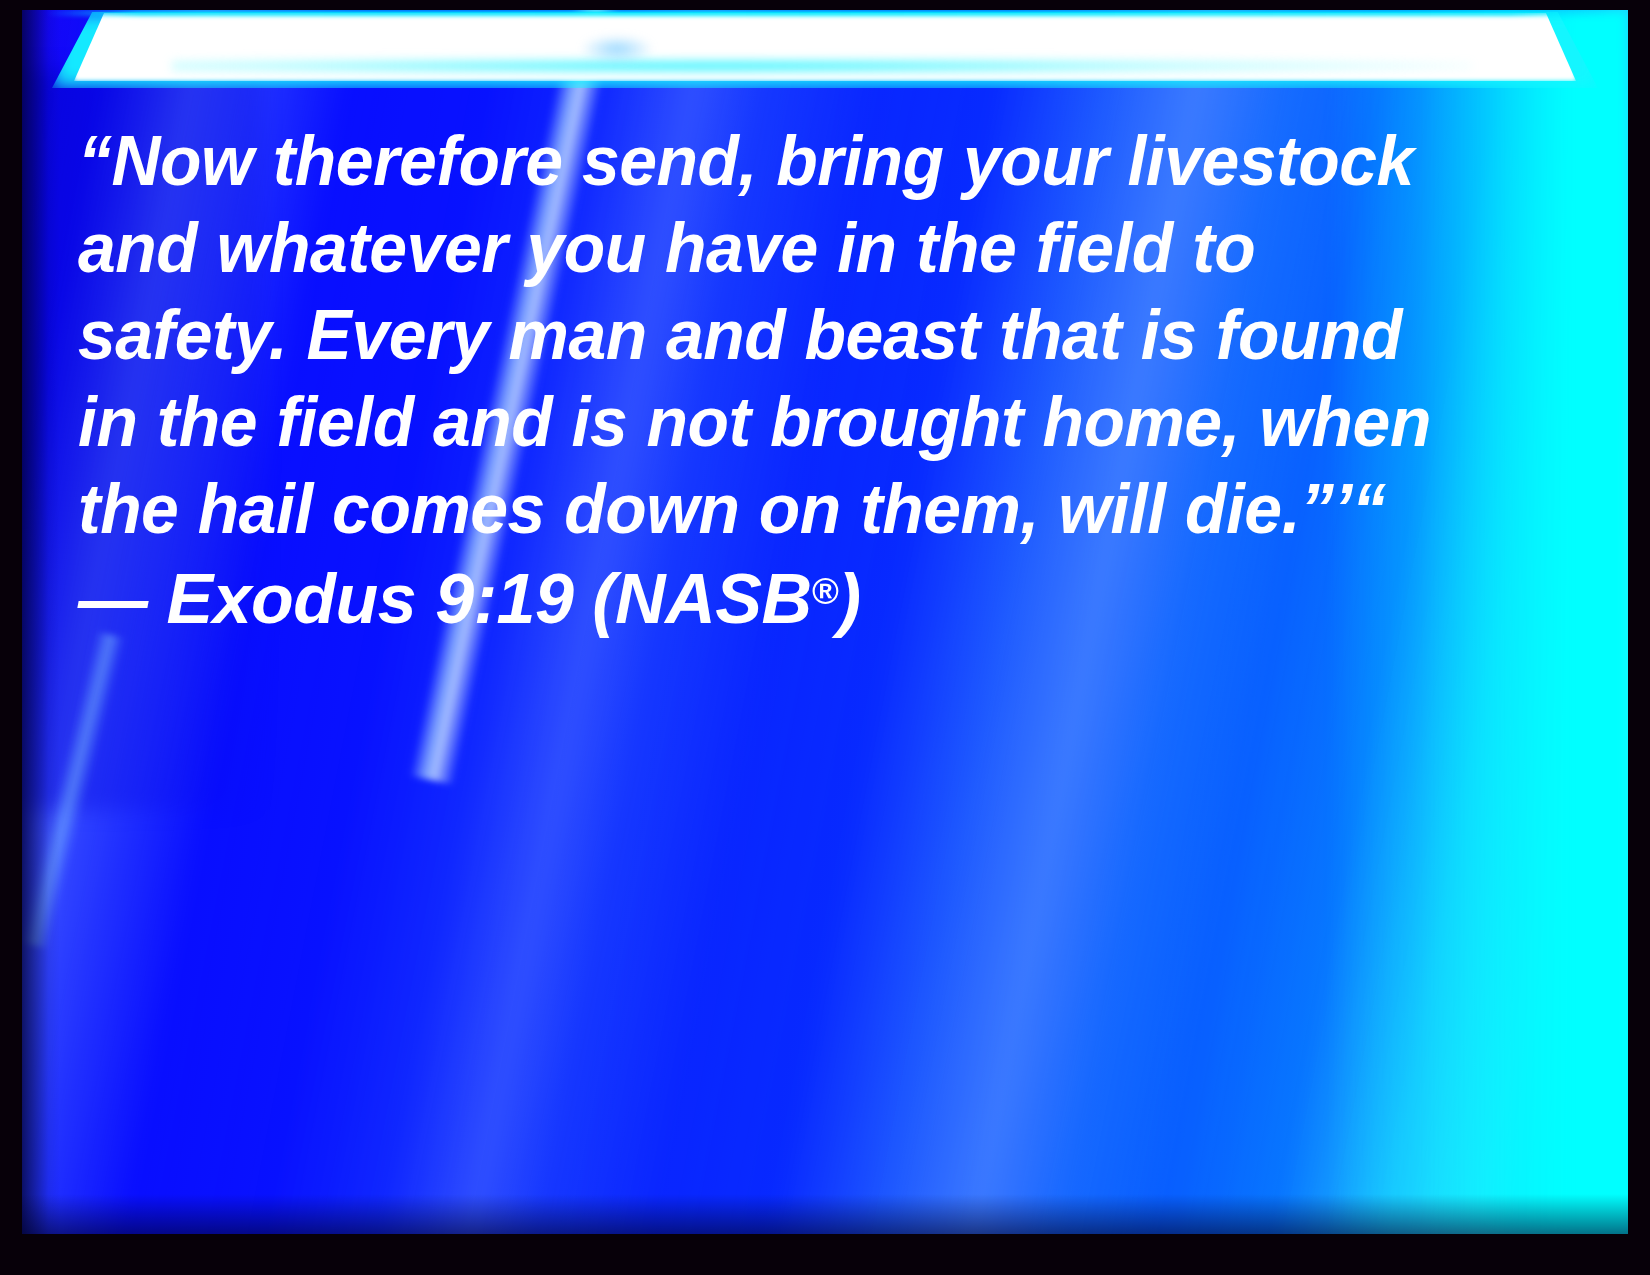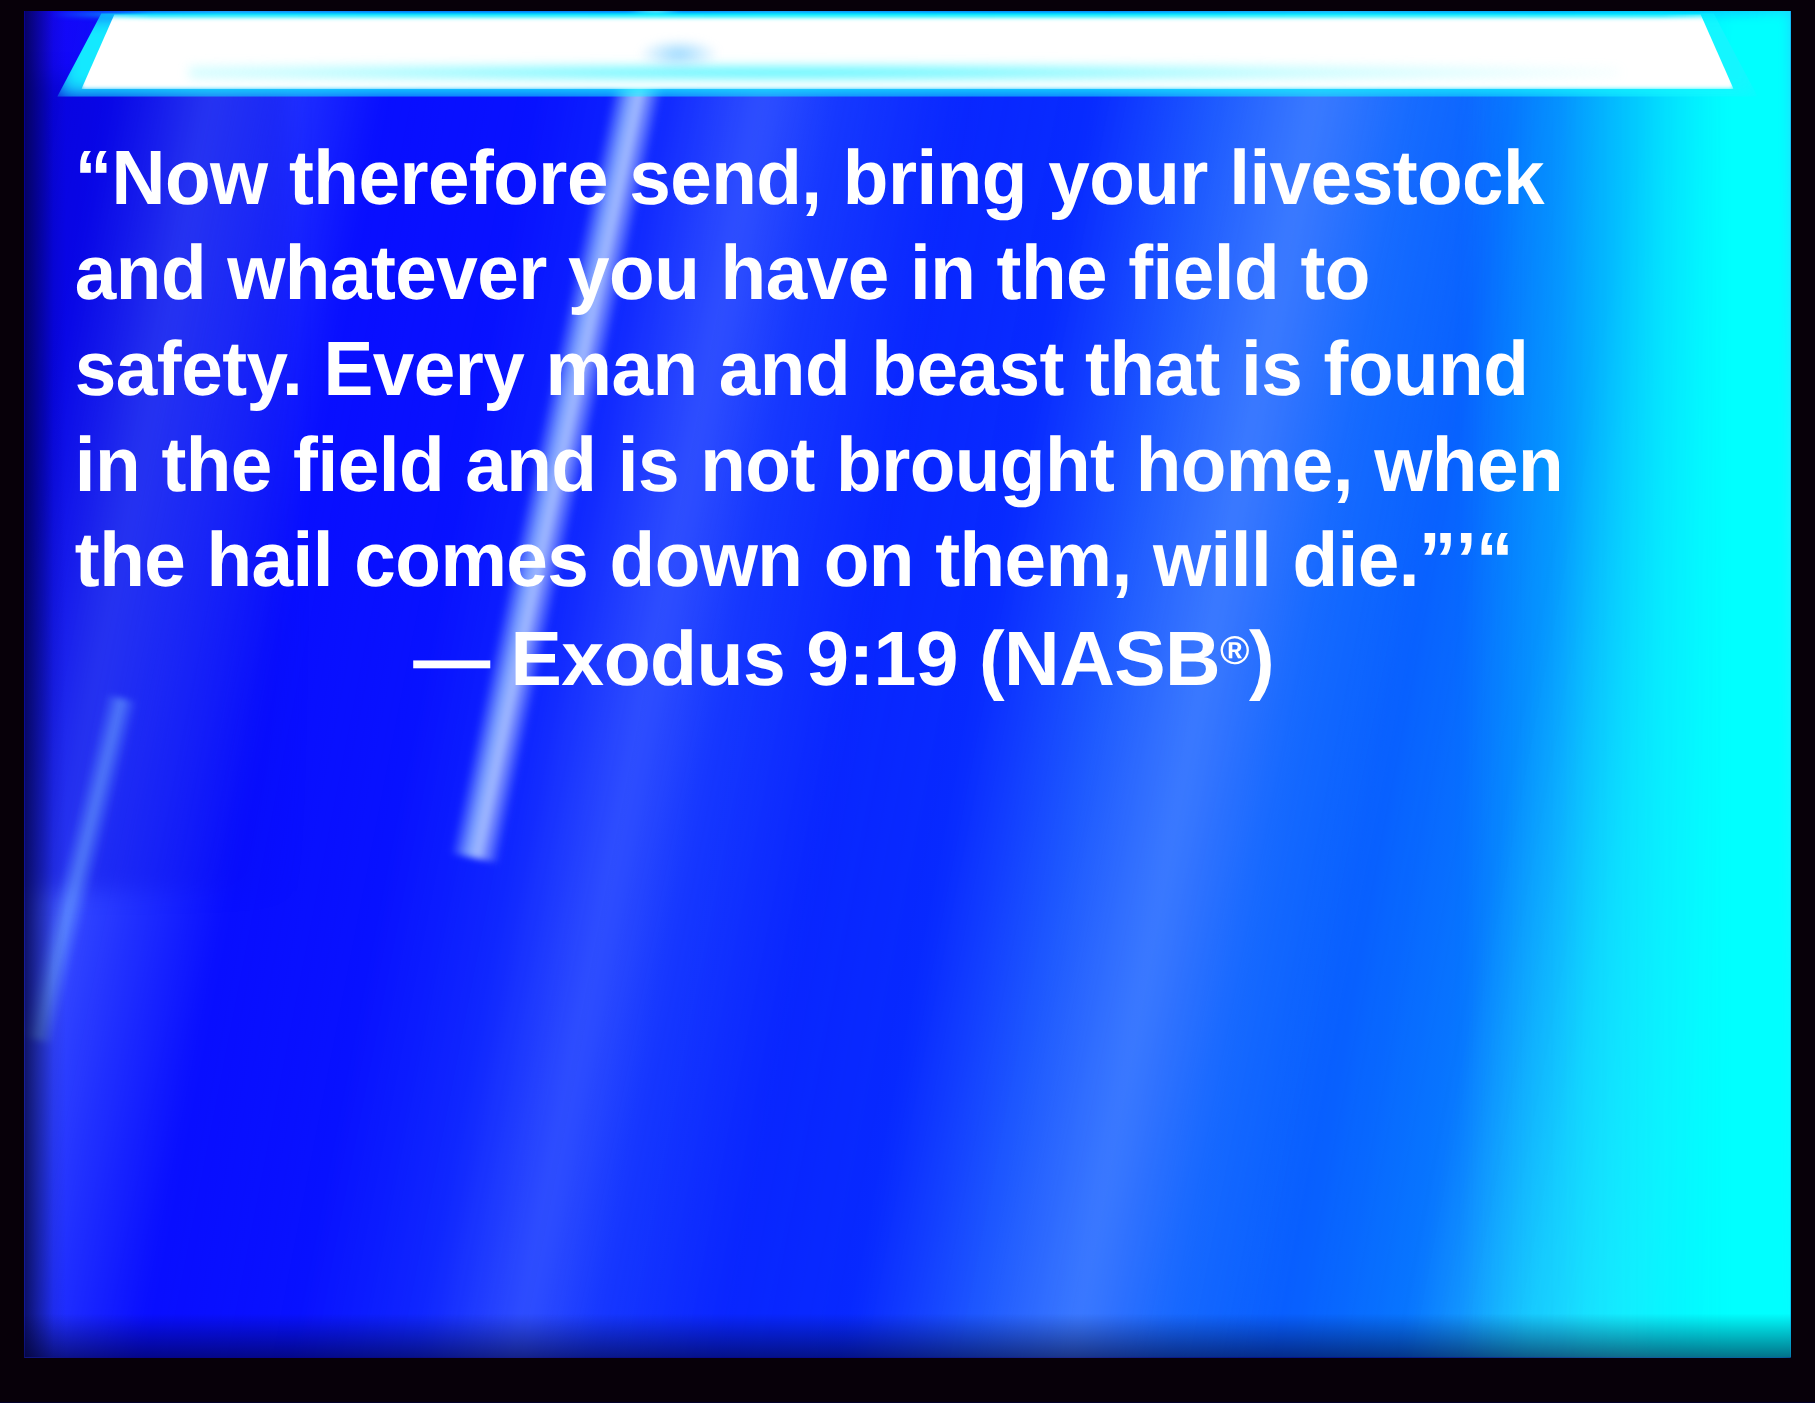--- a/index.html
+++ b/index.html
@@ -236,24 +236,25 @@
     top: 26px;
     width: 70px;
     height: 26px;
     background: radial-gradient(ellipse at 50% 50%, rgba(110,200,255,0.7) 0%, rgba(255,255,255,0) 75%);
     filter: blur(4px);
   }
 
   
   .verse-block {
     position: absolute;
-    left: 68px;
+    left: 78px;
     top: 118px;
     width: 1400px;
     z-index: 5;
+    font-style: italic;
   }
 
   .verse-text {
     color: #ffffff;
     font-family: "Liberation Sans Narrow", "Liberation Sans", "DejaVu Sans", sans-serif;
     font-weight: bold;
     font-size: 70px;
     line-height: 87px;
     letter-spacing: -0.5px;
     text-align: left;
@@ -264,21 +265,21 @@
     transform-origin: left center;
   }
 
   .verse-ref {
     color: #ffffff;
     font-family: "Liberation Sans Narrow", "Liberation Sans", "DejaVu Sans", sans-serif;
     font-weight: bold;
     font-size: 70px;
     line-height: 92px;
     letter-spacing: -0.5px;
-    text-align: center;
+    text-align: left;
     margin: 0;
     padding-right: 2px;
     white-space: nowrap;
   }
 
   .verse-ref sup {
     font-size: 0.52em;
     vertical-align: 0.52em;
     line-height: 0;
   }

